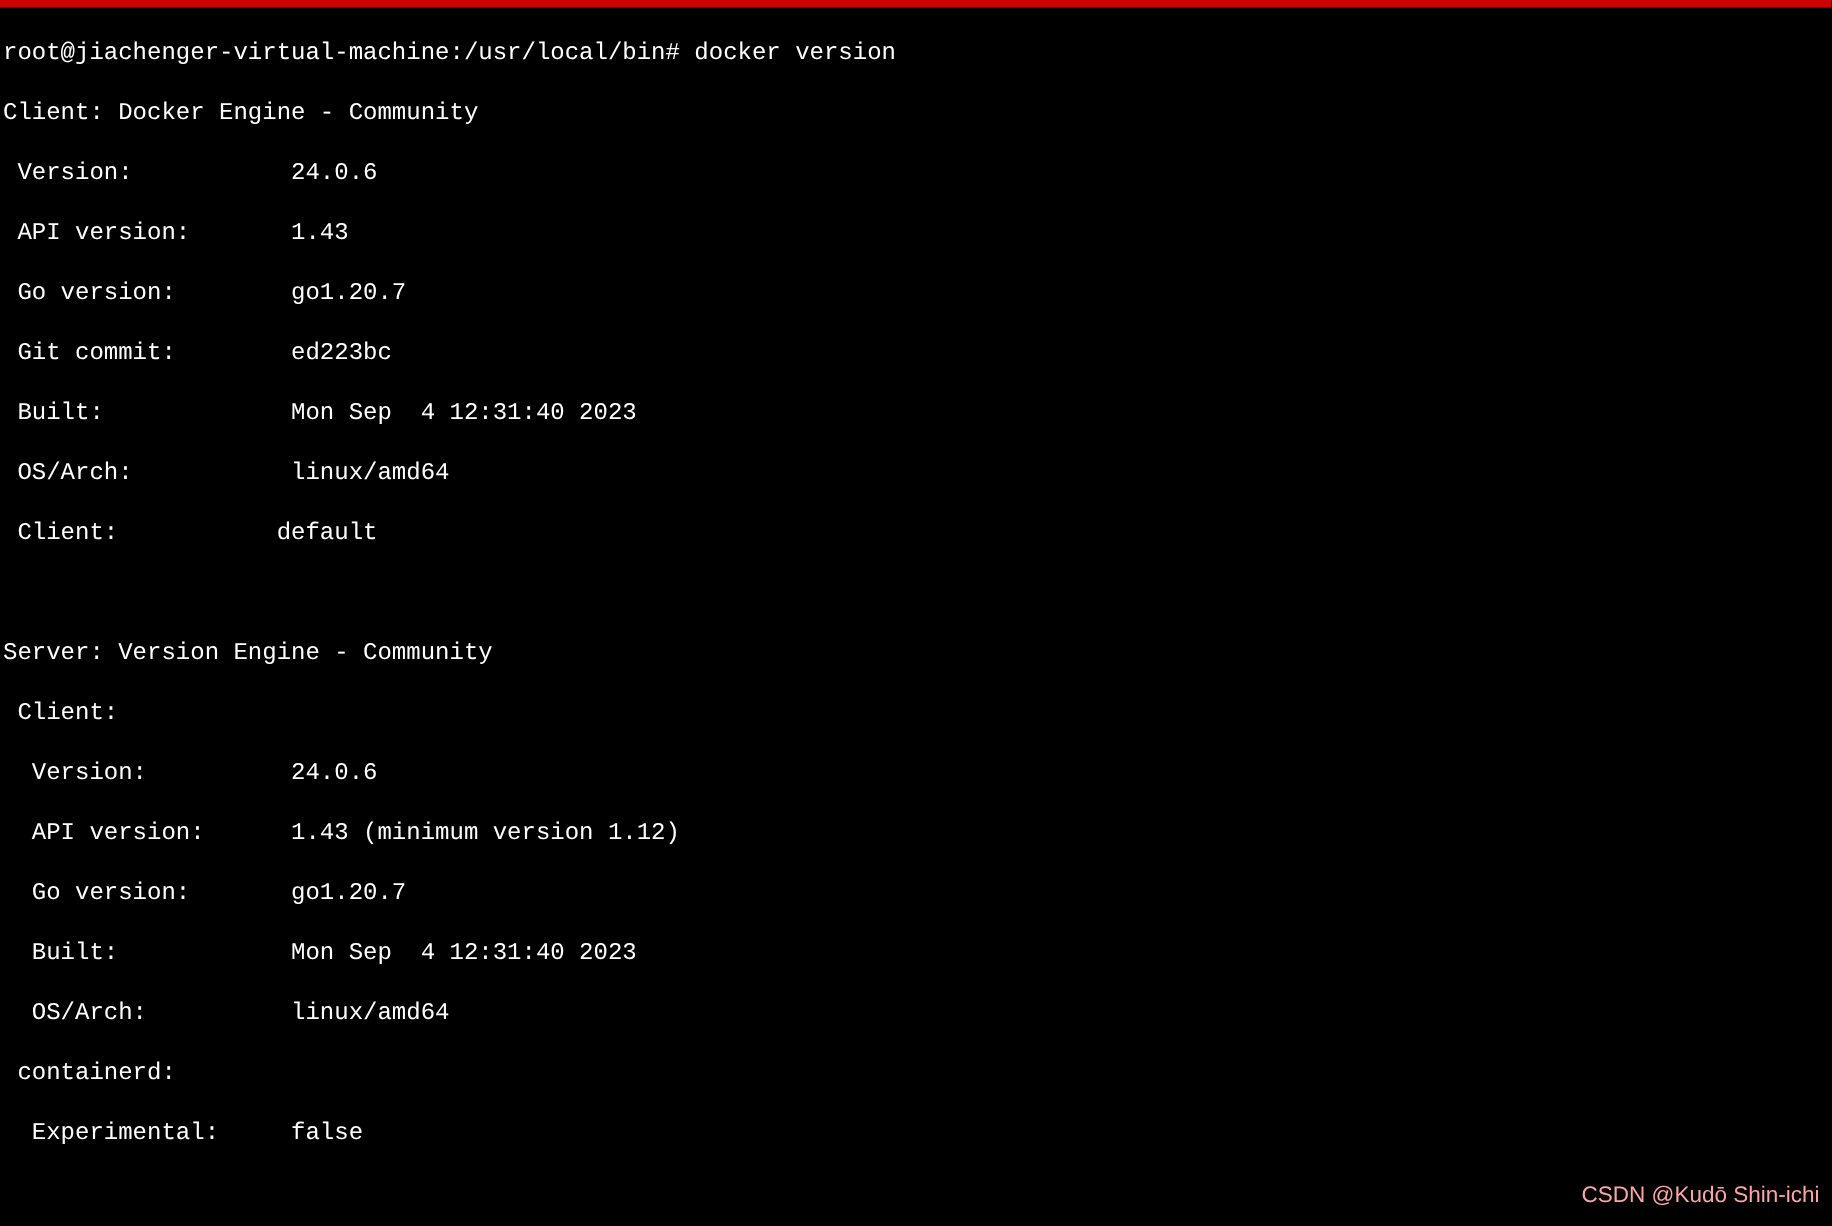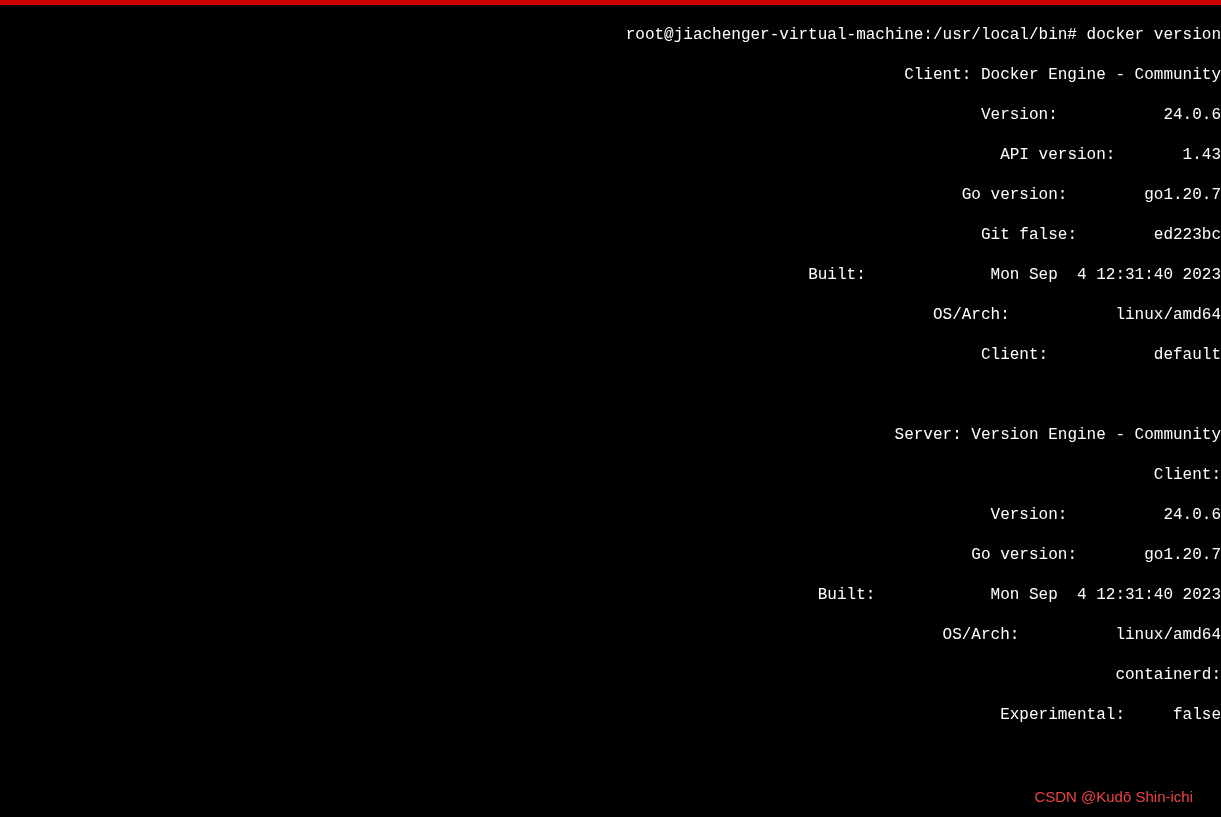--- a/index.html
+++ b/index.html
@@ -24,51 +24,51 @@
       background: #cc0000;
     }
     .terminal {
       padding: 0;
       white-space: pre;
       letter-spacing: 0;
     }
     .line {
       display: block;
       padding-left: 2px;
-      text-align: right;
     }
     .watermark {
       position: absolute;
       bottom: 10px;
-      right: 28px;
-      color: #ef4444;
+      right: 8px;
+      color: #fca5a5;
       font-family: Arial, sans-serif;
       font-size: 15px;
       letter-spacing: 0;
     }
   </style>
 </head>
 <body>
 
 <div class="topbar"></div>
 
 <div class="terminal">
 <span class="line"><span>root@jiachenger-virtual-machine:/usr/local/bin#</span> <span>docker version</span></span>
 <span class="line">Client: Docker Engine - Community</span>
 <span class="line"> Version:           24.0.6</span>
 <span class="line"> API version:       1.43</span>
 <span class="line"> Go version:        go1.20.7</span>
-<span class="line"> Git false:        ed223bc</span>
+<span class="line"> Git commit:        ed223bc</span>
 <span class="line"> Built:             Mon Sep  4 12:31:40 2023</span>
 <span class="line"> OS/Arch:           linux/amd64</span>
 <span class="line"> Client:           default</span>
 <span class="line"> </span>
 <span class="line">Server: Version Engine - Community</span>
 <span class="line"> Client:</span>
 <span class="line">  Version:          24.0.6</span>
+<span class="line">  API version:      1.43 (minimum version 1.12)</span>
 <span class="line">  Go version:       go1.20.7</span>
 <span class="line">  Built:            Mon Sep  4 12:31:40 2023</span>
 <span class="line">  OS/Arch:          linux/amd64</span>
 <span class="line"> containerd:</span>
 <span class="line">  Experimental:     false</span>
 
 
 
 
 

